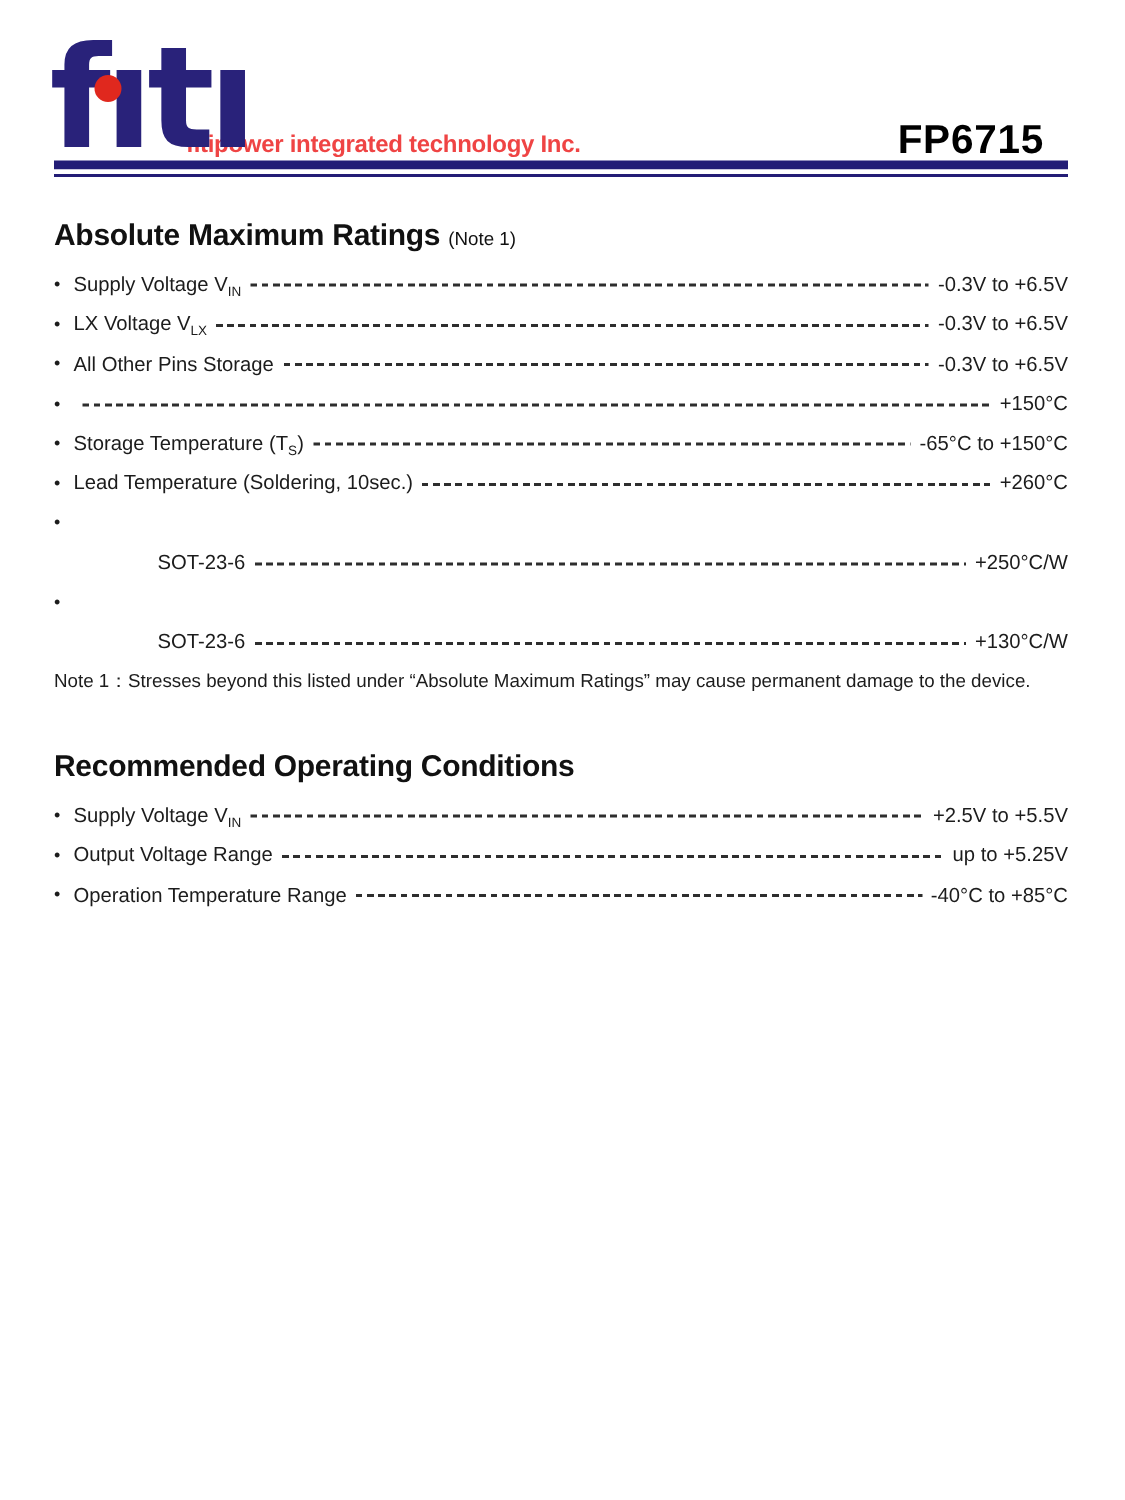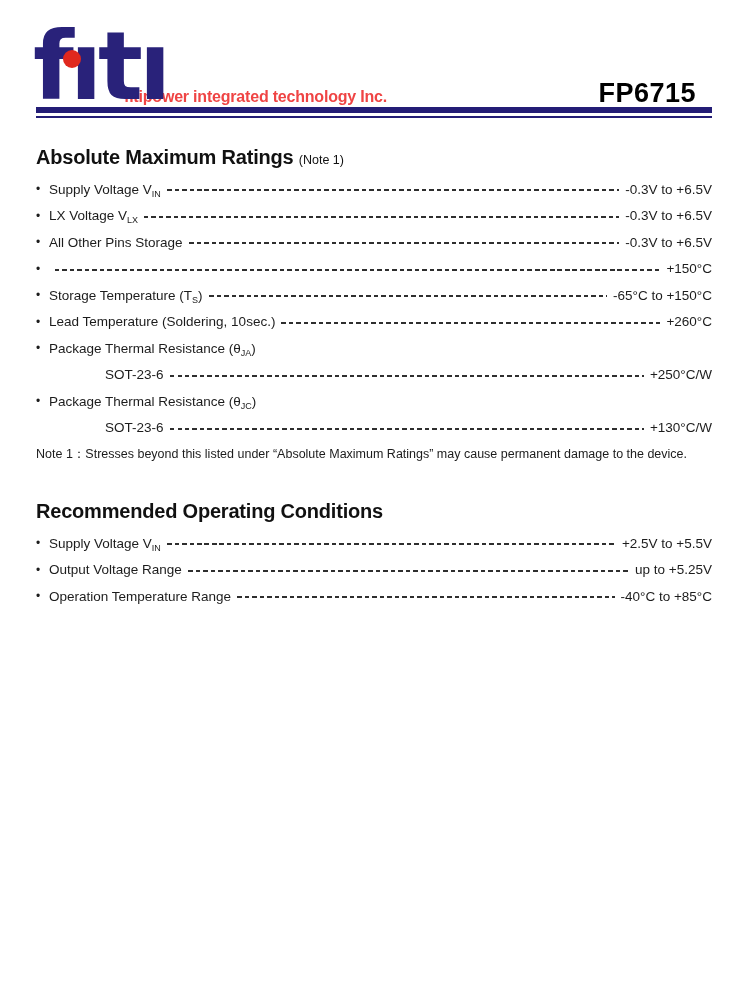--- a/index.html
+++ b/index.html
@@ -146,32 +146,30 @@
 
     <div class="row">
       <span class="bullet">•</span>
       <span class="label"><span>Lead Temperature (Soldering, 10sec.)</span></span>
       <span class="leader"></span>
       <span class="value">+260°C</span>
     </div>
 
     <div class="row group-row">
       <span class="bullet">•</span>
-      <span class="label"><span>Package Thermal Resistance (θ</span><sub>JA</sub><span>)</span></span>
     </div>
 
     <div class="row sub-row">
       <span class="label"><span>SOT-23-6</span></span>
       <span class="leader"></span>
       <span class="value">+250°C/W</span>
     </div>
 
     <div class="row group-row">
       <span class="bullet">•</span>
-      <span class="label"><span>Package Thermal Resistance (θ</span><sub>JC</sub><span>)</span></span>
     </div>
 
     <div class="row sub-row">
       <span class="label"><span>SOT-23-6</span></span>
       <span class="leader"></span>
       <span class="value">+130°C/W</span>
     </div>
 
   </div>
 

